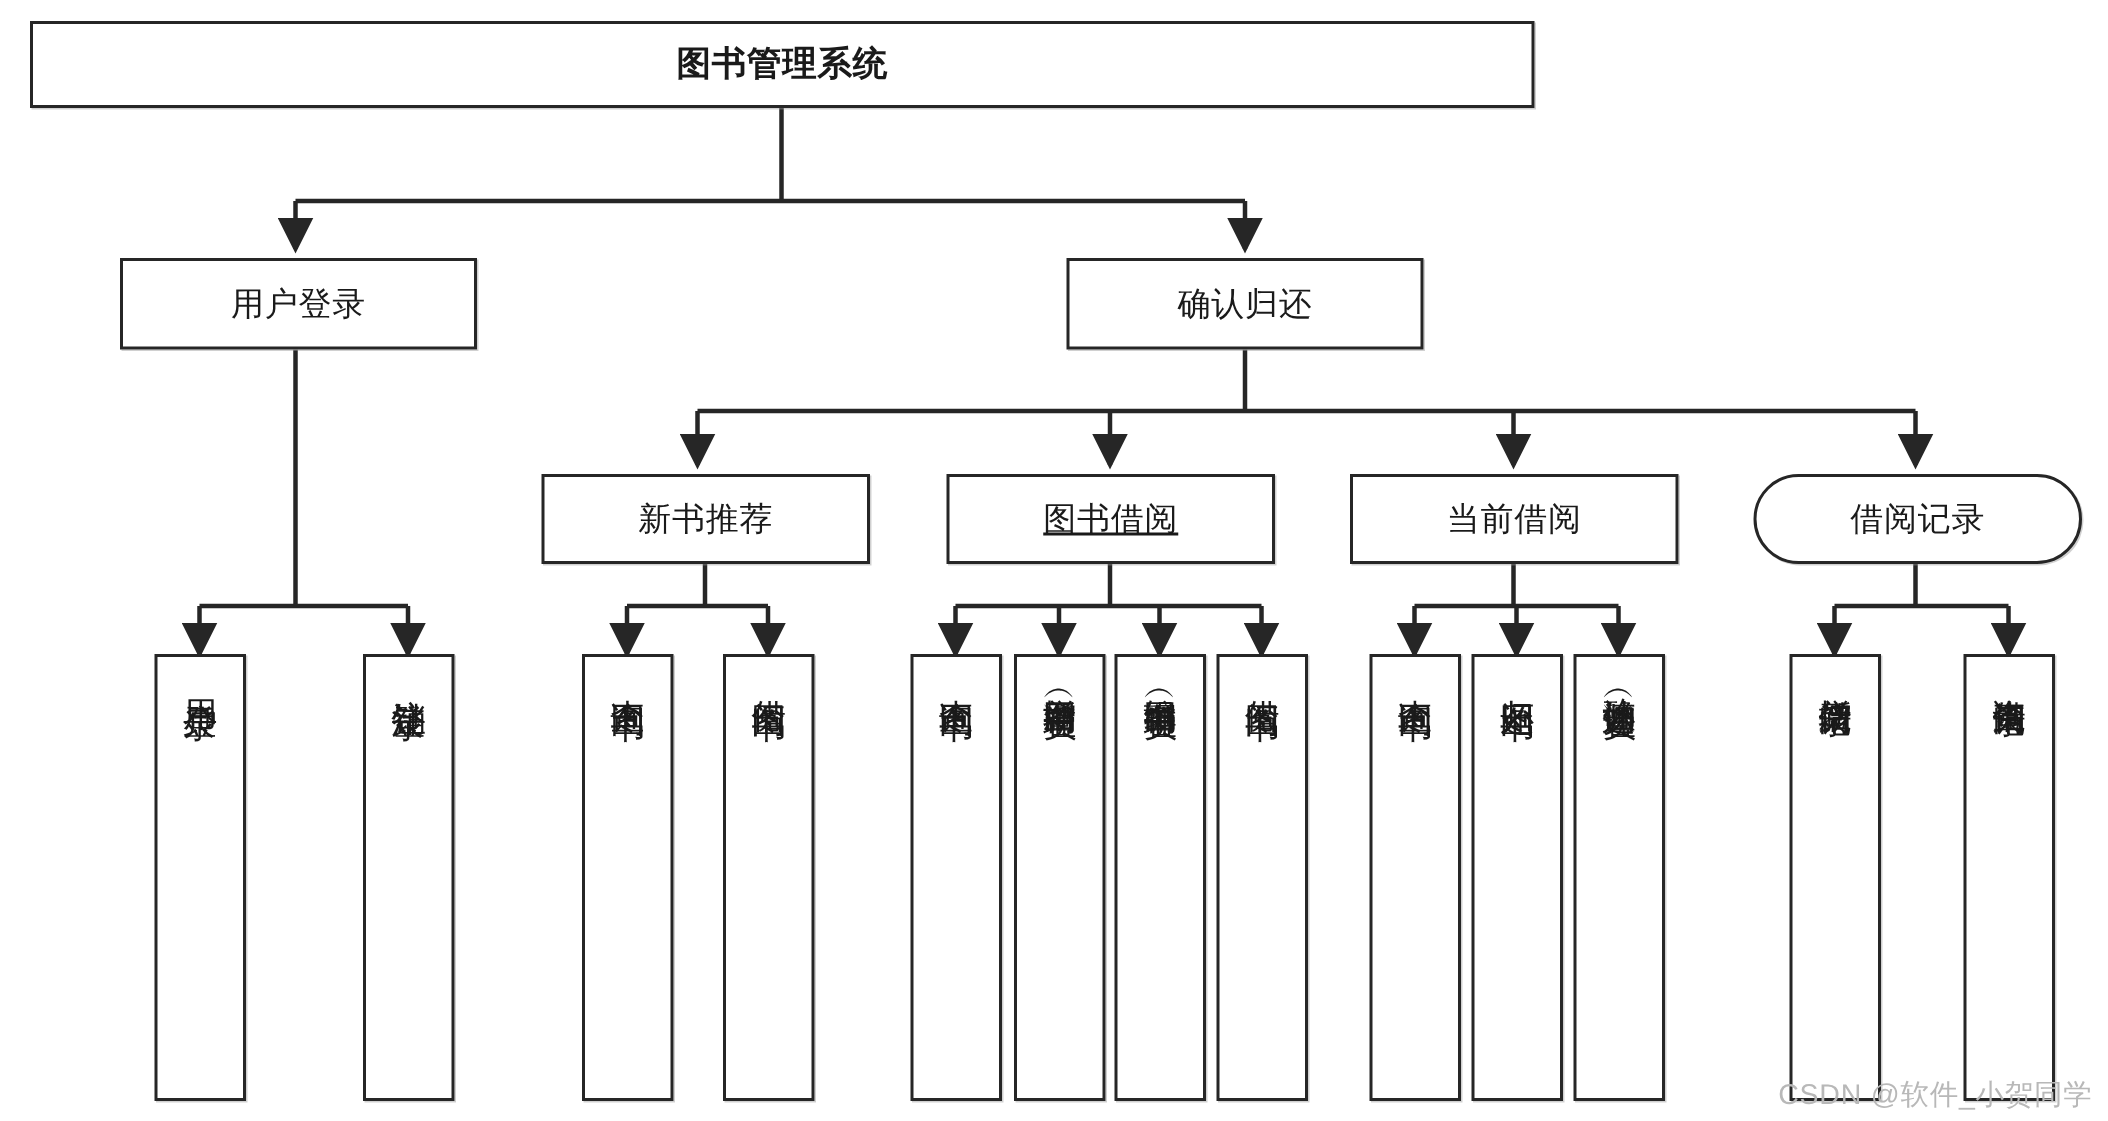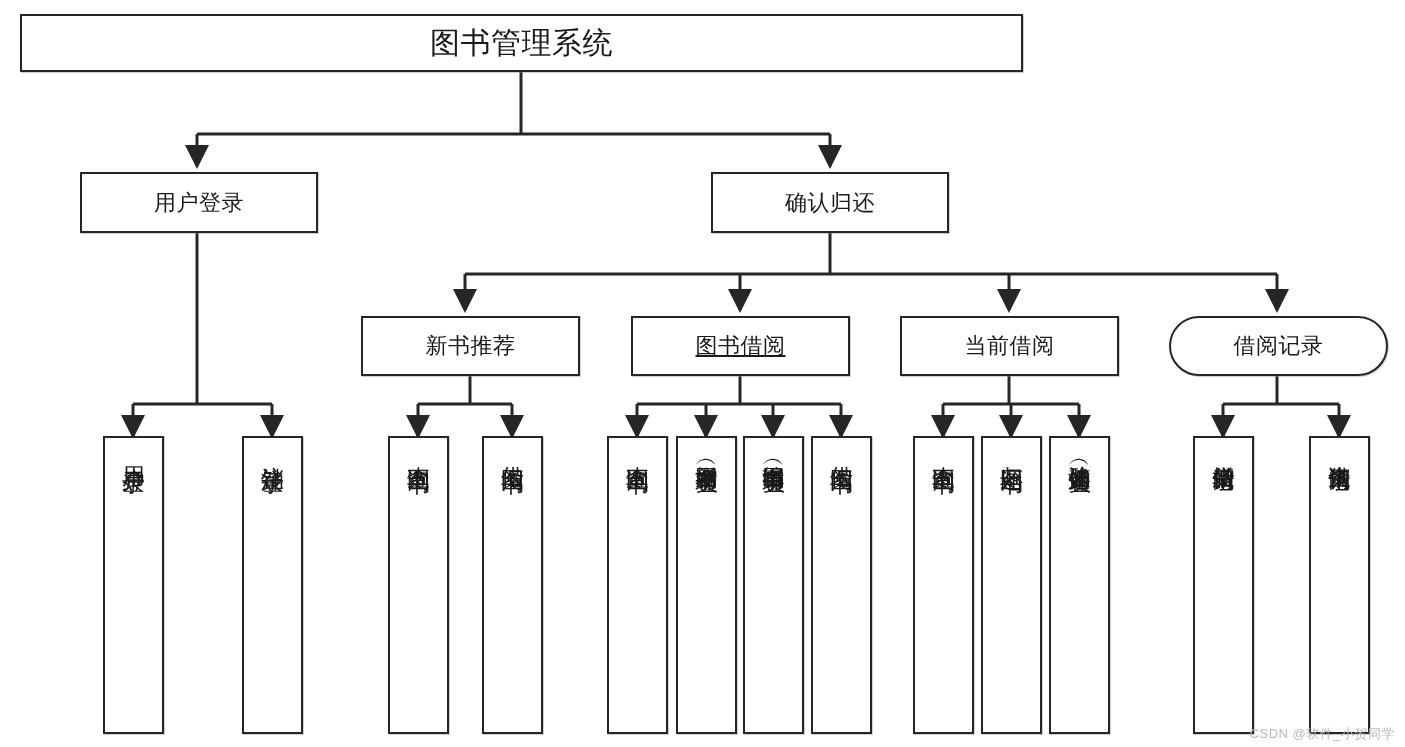--- a/index.html
+++ b/index.html
@@ -41,21 +41,22 @@
     text-align: center;
     line-height: 1.18;
     white-space: nowrap;
   }
   
   .node.h .label {
     font-size: 22px;
     letter-spacing: 0.5px;
   }
   .node.root .label {
-    font-size: 30px;
+    font-size: 23px;
+    font-weight: bold;
   }
   
   .node.v {
     align-items: flex-start;
     padding-top: 10px;
   }
   .node.v .label {
     writing-mode: vertical-rl;
     text-orientation: upright;
     font-size: 23px;
@@ -65,21 +66,21 @@
     margin: 0 auto;
   }
   .node.v.tall .label {
     font-size: 22px;
     letter-spacing: 1px;
   }
   #watermark {
     position: absolute;
     right: 10px;
     bottom: 4px;
-    font-size: 13px;
+    font-size: 19px;
     color: #b8b8b8;
     letter-spacing: 0.5px;
     white-space: nowrap;
     user-select: none;
     margin-top: 21px;
   }
 </style>
 </head>
 <body>
 

